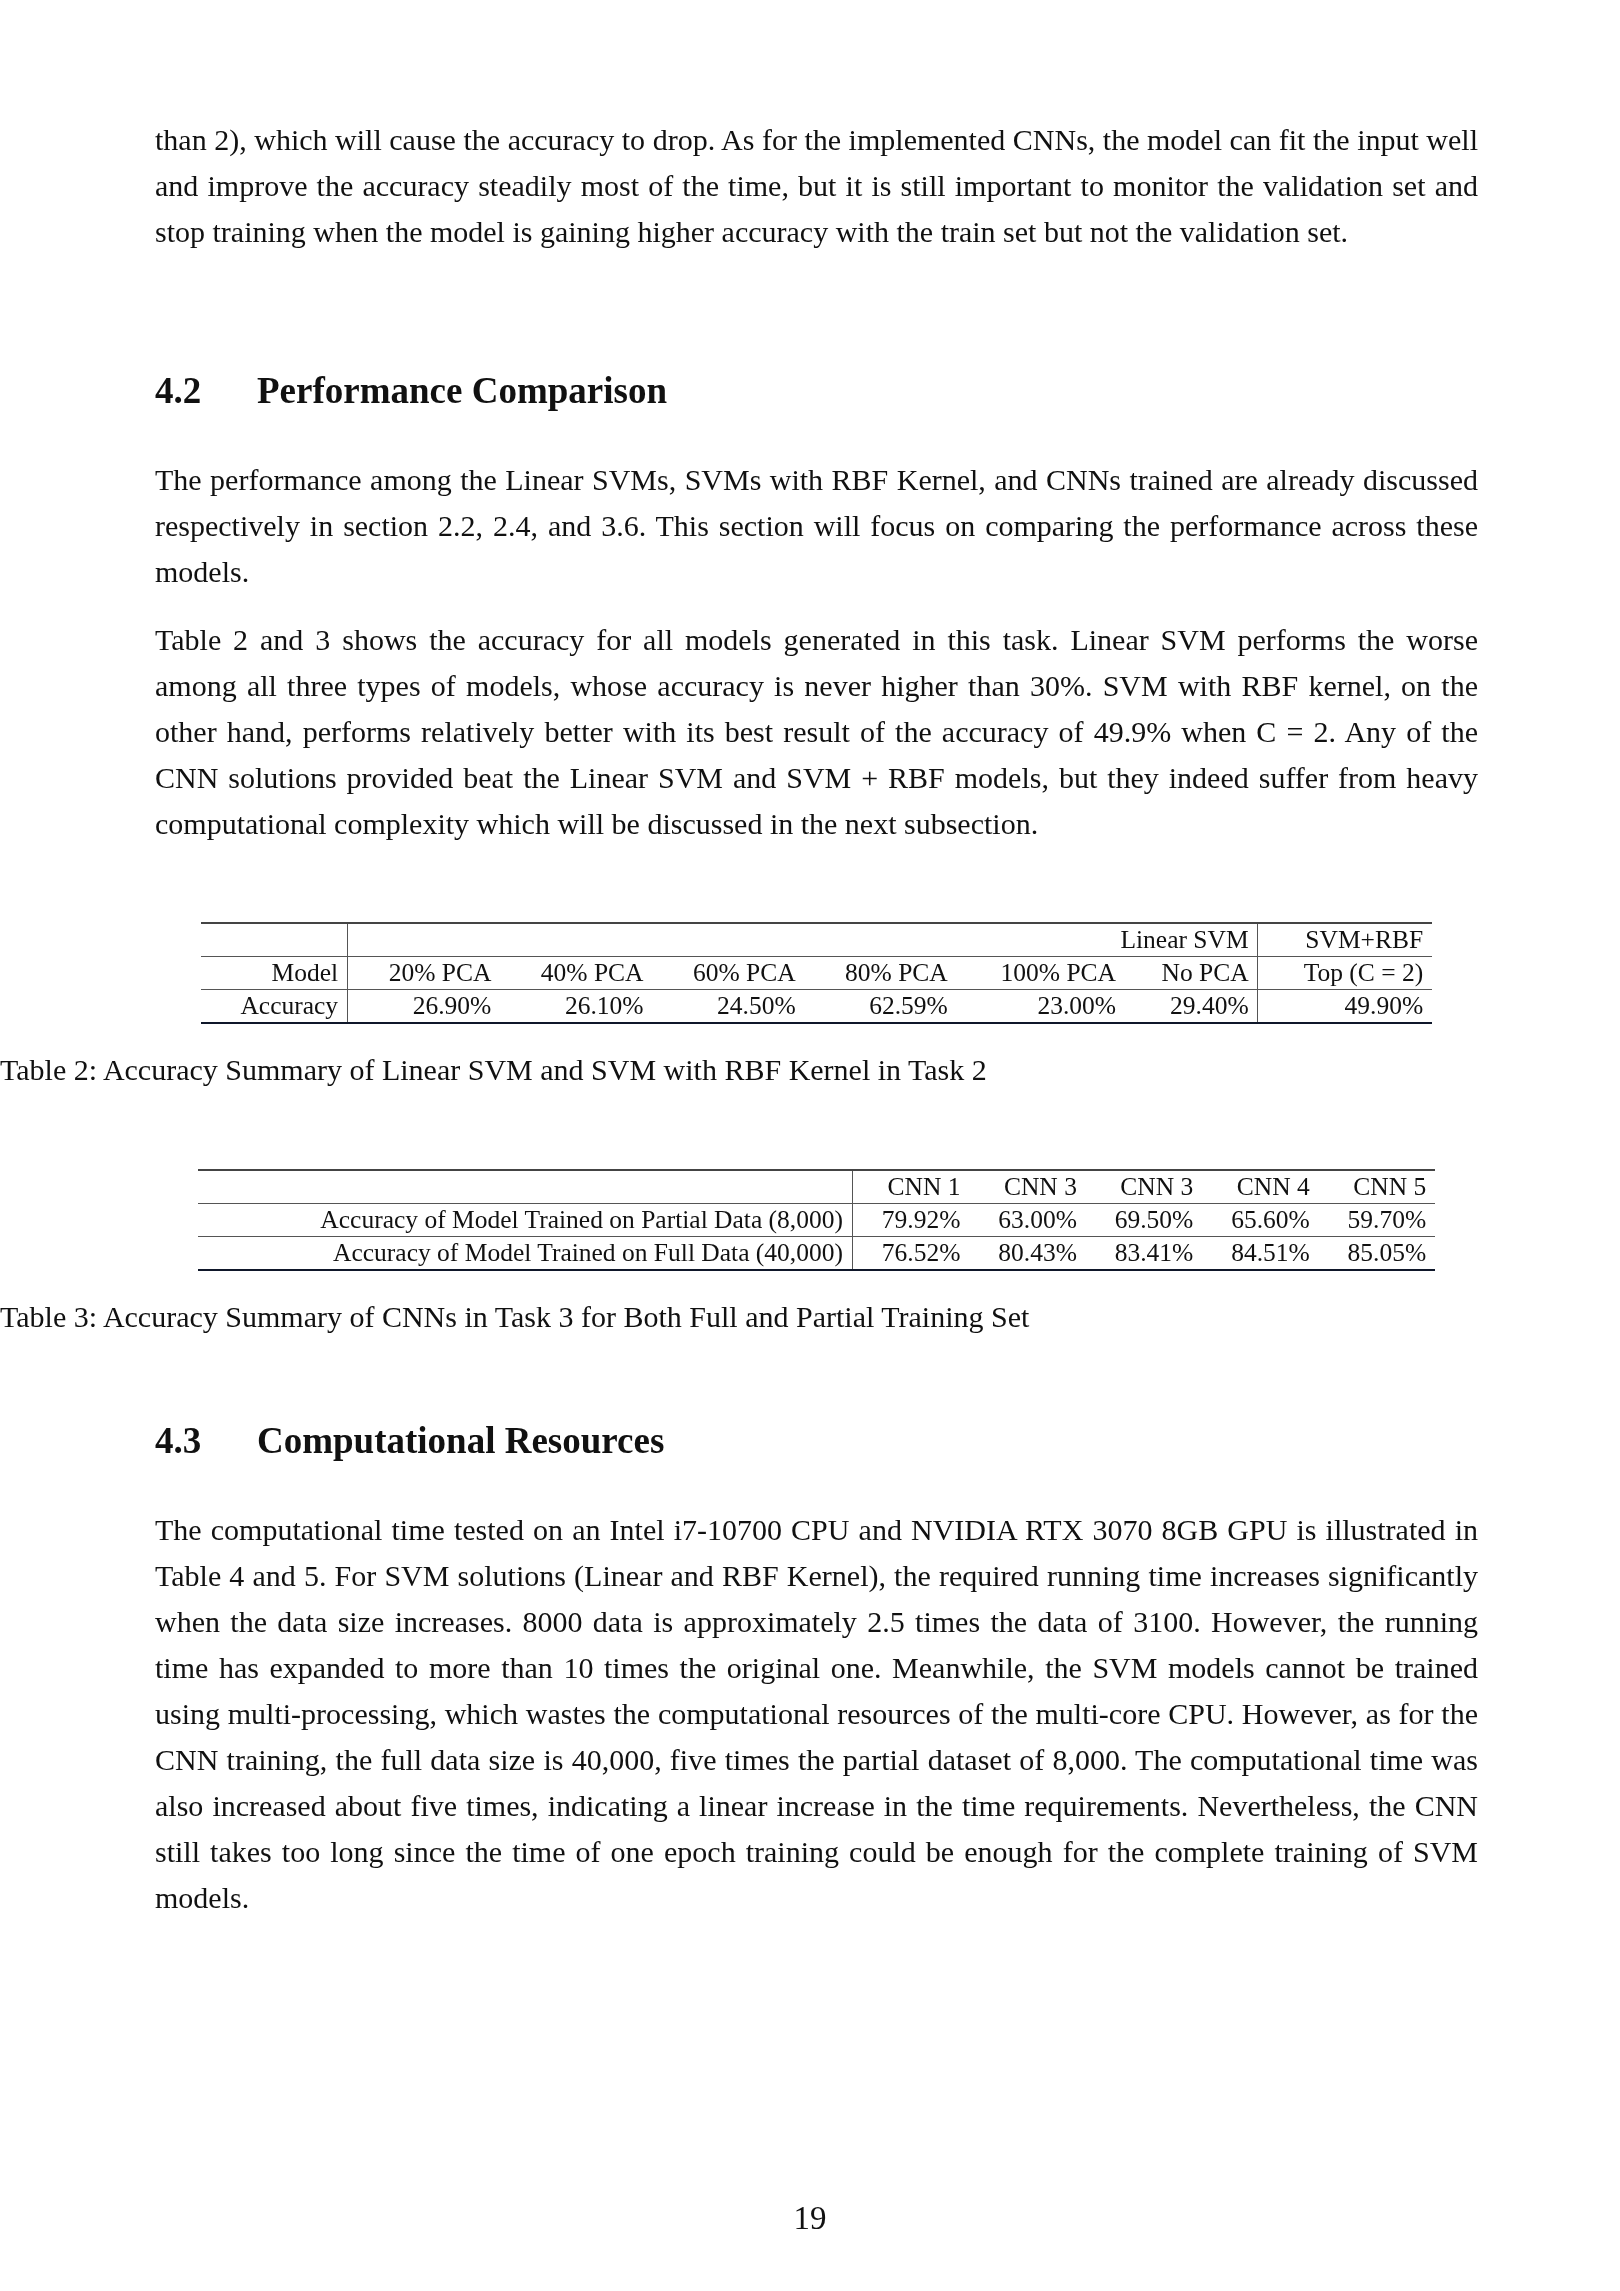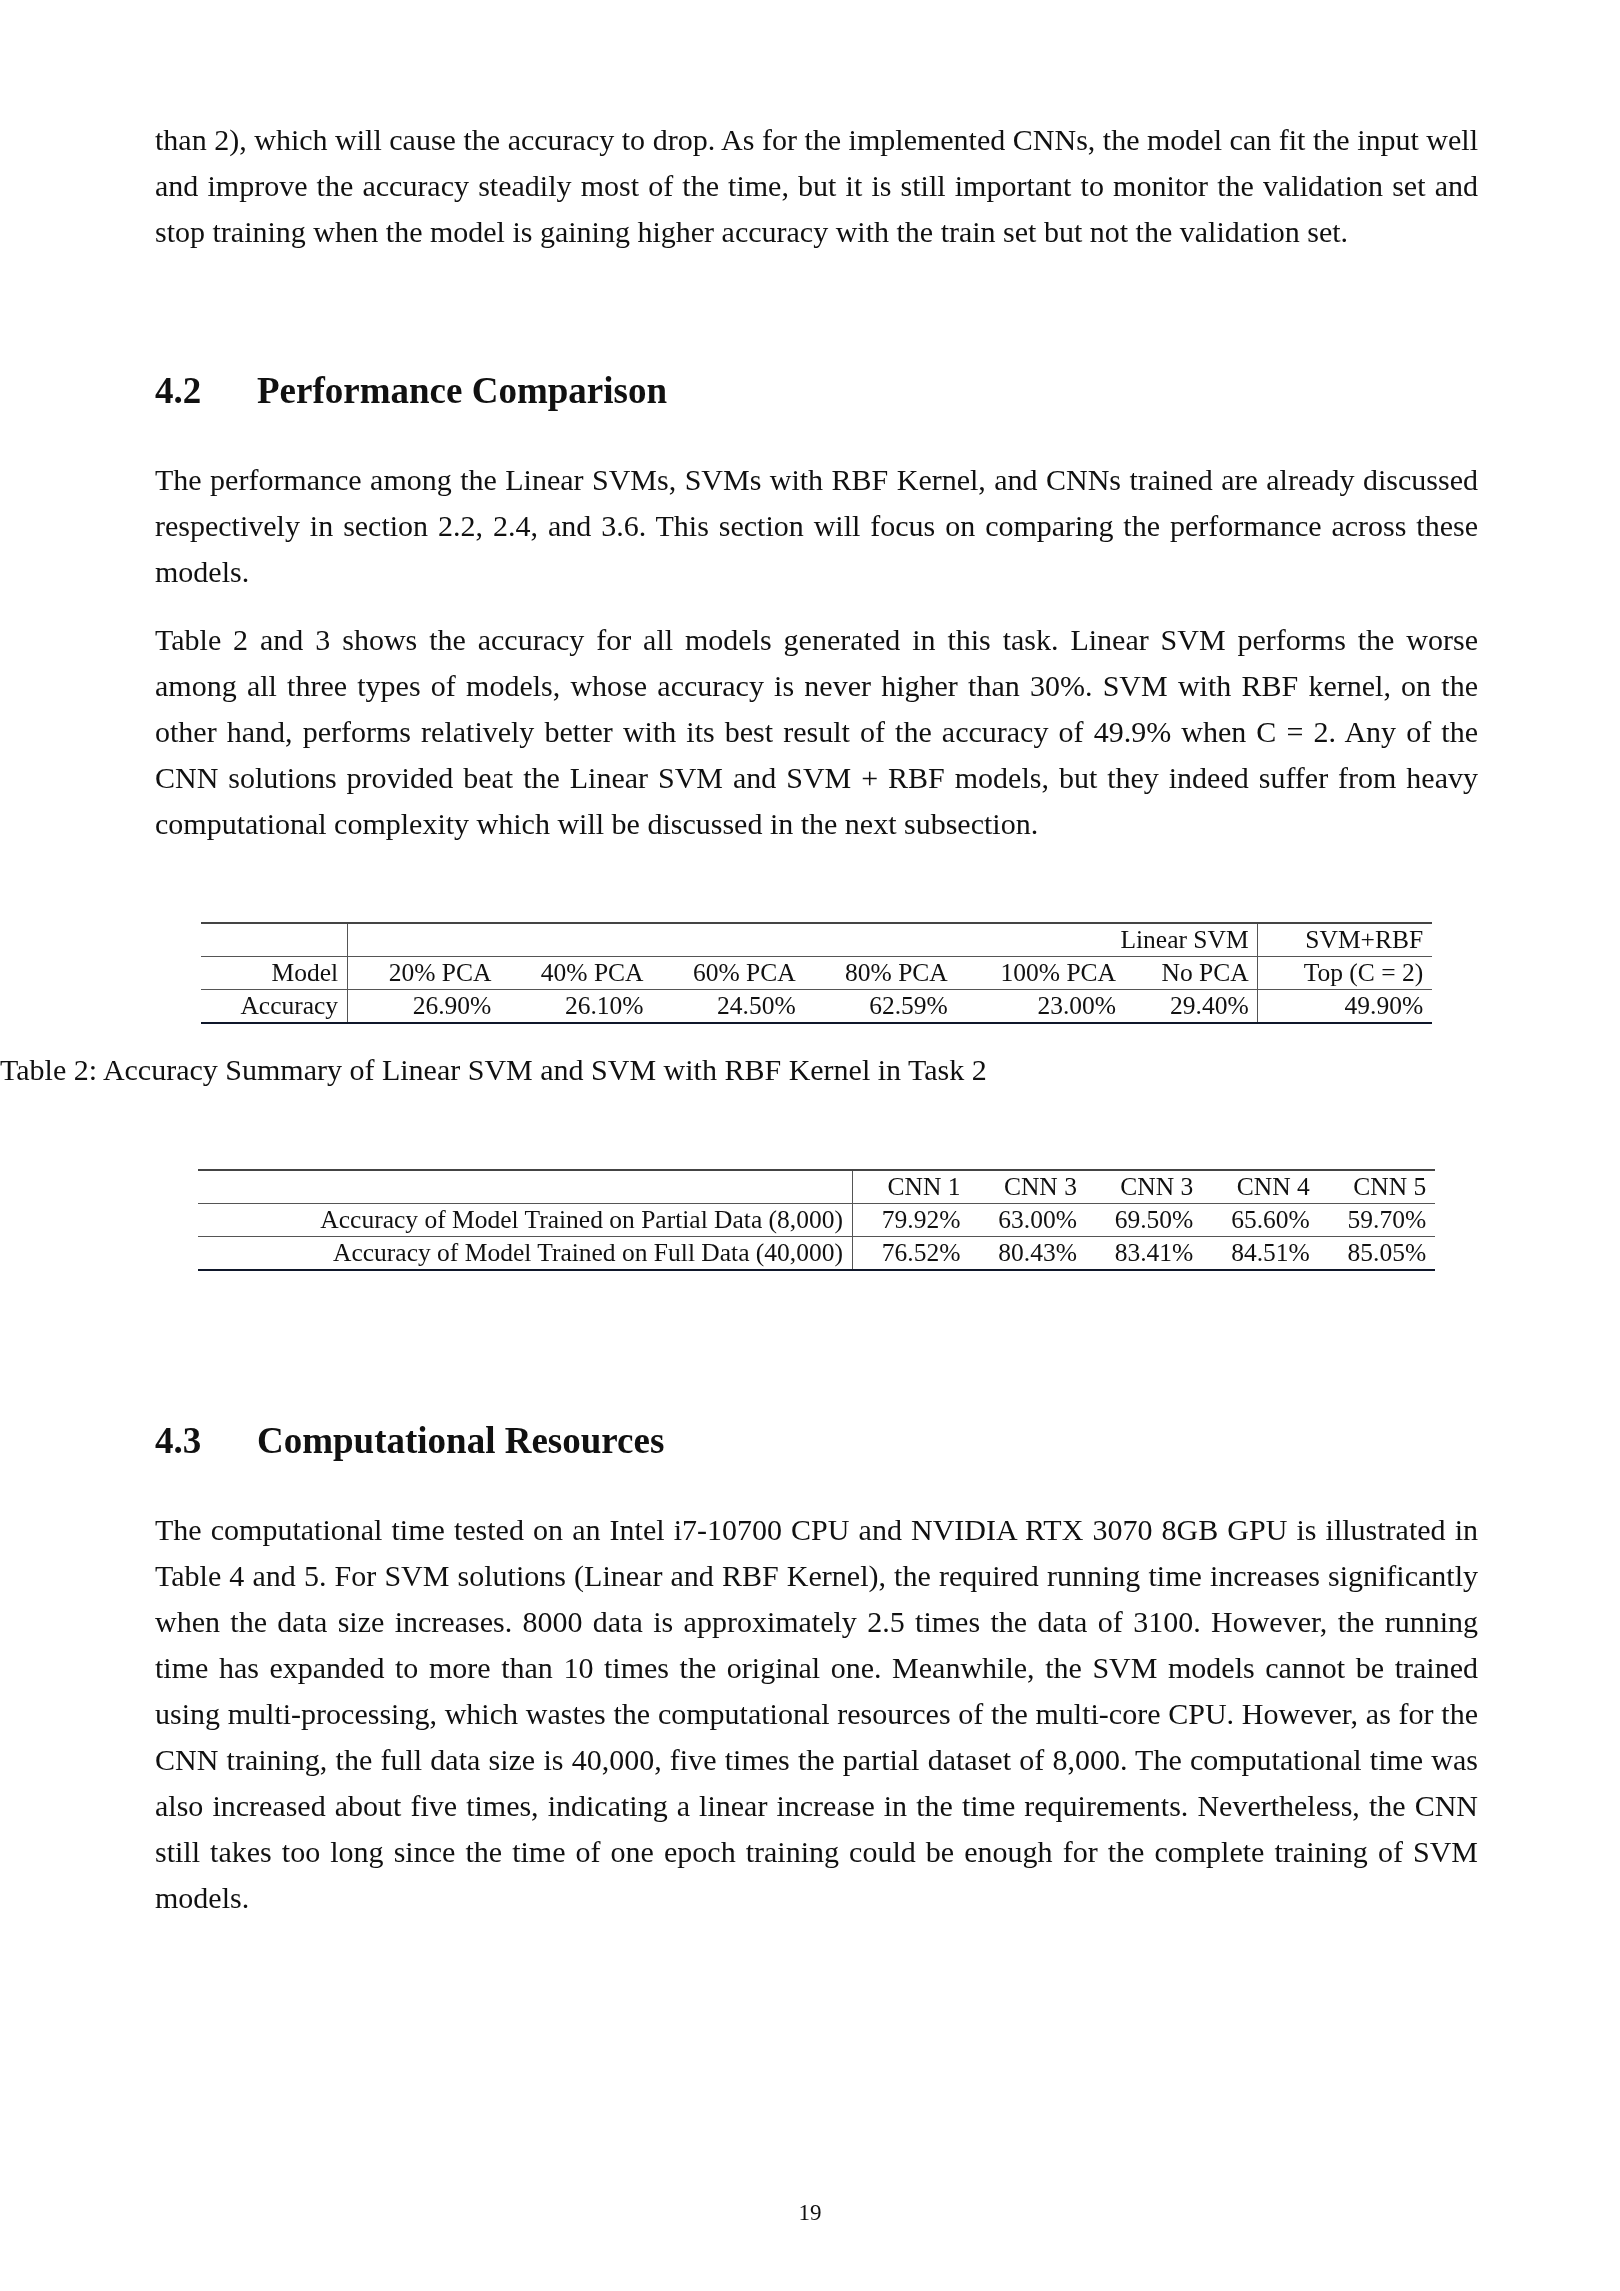--- a/index.html
+++ b/index.html
@@ -31,21 +31,21 @@
   table.tbl tr.rule td { border-top: 1.5px solid #555; }
   table.tbl tr.bottom td { border-bottom: 2px solid #0f172a; }
   table.tbl td.vr { border-right: 1.5px solid #555; }
   .caption {
     position: absolute; left: 0; width: 1620px; text-align: left; margin: 0;
     font-family: "Liberation Serif", "DejaVu Serif", serif;
     font-size: 30px; line-height: 39px;
   }
   .pagenum {
     position: absolute; left: 0; width: 1620px; top: 2200px; text-align: center;
-    font-family: "Liberation Serif", "DejaVu Serif", serif; font-size: 23px;
+    font-family: "Liberation Serif", "DejaVu Serif", serif; font-size: 33px;
   }
 </style>
 </head>
 <body>
 
 <div class="page">
 
   <p class="para" style="top:117px;">than 2), which will cause the accuracy to drop. As for the implemented CNNs, the model can fit the input well and improve the accuracy steadily most of the time, but it is still important to monitor the validation set and stop training when the model is gaining higher accuracy with the train set but not the validation set.</p>
 
   <h2 class="heading" style="top:367px;">
@@ -110,20 +110,21 @@
       <td class="vr">Accuracy of Model Trained on Full Data (40,000)</td>
       <td>76.52%</td>
       <td>80.43%</td>
       <td>83.41%</td>
       <td>84.51%</td>
       <td>85.05%</td>
     </tr>
   </tbody>
     </table>
 
+  <p class="caption" style="top:1297px;">Table 3: Accuracy Summary of CNNs in Task 3 for Both Full and Partial Training Set</p>
 
   <h2 class="heading" style="top:1417px;">
     <span class="num">4.3</span><span>Computational Resources</span>
   </h2>
 
   <p class="para" style="top:1507px;">The computational time tested on an Intel i7-10700 CPU and NVIDIA RTX 3070 8GB GPU is illustrated in Table 4 and 5. For SVM solutions (Linear and RBF Kernel), the required running time increases significantly when the data size increases. 8000 data is approximately 2.5 times the data of 3100. However, the running time has expanded to more than 10 times the original one. Meanwhile, the SVM models cannot be trained using multi-processing, which wastes the computational resources of the multi-core CPU. However, as for the CNN training, the full data size is 40,000, five times the partial dataset of 8,000. The computational time was also increased about five times, indicating a linear increase in the time requirements. Nevertheless, the CNN still takes too long since the time of one epoch training could be enough for the complete training of SVM models.</p>
 
   <div class="pagenum">19</div>
 </div>
 

